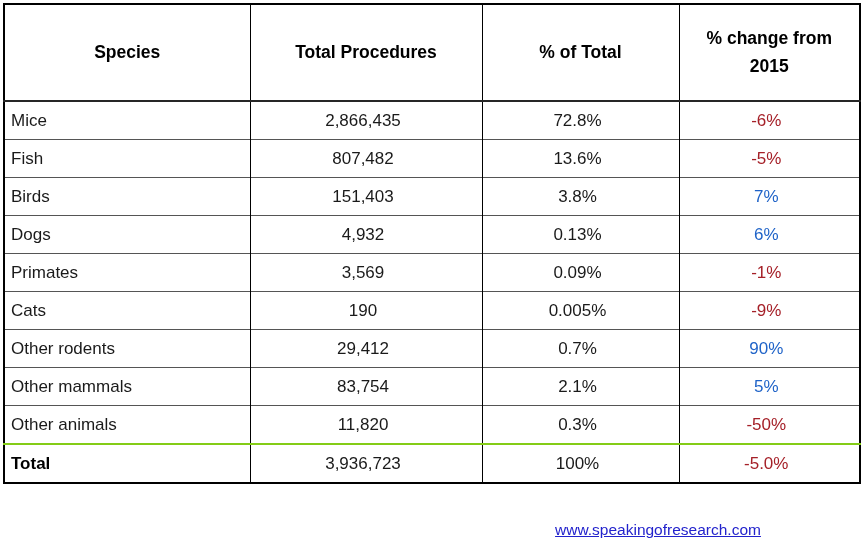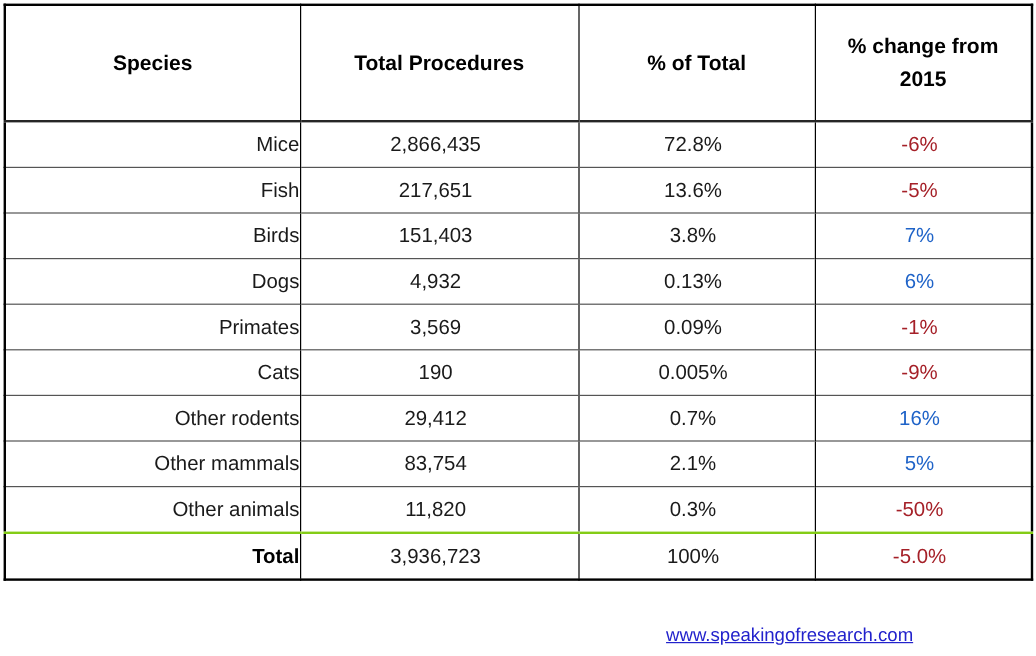--- a/index.html
+++ b/index.html
@@ -53,21 +53,21 @@
     vertical-align: middle;
     border-left: 1.5px solid #000000;
     border-top: 1px solid var(--grid, #555555);
     padding: 0;
     background: #ffffff;
     white-space: nowrap;
   }
   tbody td:first-child, tfoot td:first-child { border-left: none; }
   tbody tr:first-child td { border-top: none; }
 
-  td.cell-left  { text-align: right;  padding-left: 6px; }
+  td.cell-left  { text-align: left;  padding-left: 6px; }
   td.cell-right { text-align: center; padding-right: 6px; }
 
   tfoot td {
     border-top: 2px solid #84cc16;
   }
   tfoot td.total-label { font-weight: bold; color: #000000; }
 
   .neg { color: var(--neg, #a52028); }
   .pos { color: var(--pos, #1f63c8); }
 
@@ -107,21 +107,21 @@
     </thead>
     <tbody id="table-body">
         <tr>
           <td class="cell-left">Mice</td>
           <td class="cell-right">2,866,435</td>
           <td class="cell-right">72.8%</td>
           <td class="cell-right neg">-6%</td>
         </tr>
         <tr>
           <td class="cell-left">Fish</td>
-          <td class="cell-right">217,651</td>
+          <td class="cell-right">807,482</td>
           <td class="cell-right">13.6%</td>
           <td class="cell-right neg">-5%</td>
         </tr>
         <tr>
           <td class="cell-left">Birds</td>
           <td class="cell-right">151,403</td>
           <td class="cell-right">3.8%</td>
           <td class="cell-right pos">7%</td>
         </tr>
         <tr>
@@ -139,21 +139,21 @@
         <tr>
           <td class="cell-left">Cats</td>
           <td class="cell-right">190</td>
           <td class="cell-right">0.005%</td>
           <td class="cell-right neg">-9%</td>
         </tr>
         <tr>
           <td class="cell-left">Other rodents</td>
           <td class="cell-right">29,412</td>
           <td class="cell-right">0.7%</td>
-          <td class="cell-right pos">16%</td>
+          <td class="cell-right pos">90%</td>
         </tr>
         <tr>
           <td class="cell-left">Other mammals</td>
           <td class="cell-right">83,754</td>
           <td class="cell-right">2.1%</td>
           <td class="cell-right pos">5%</td>
         </tr>
         <tr>
           <td class="cell-left">Other animals</td>
           <td class="cell-right">11,820</td>

